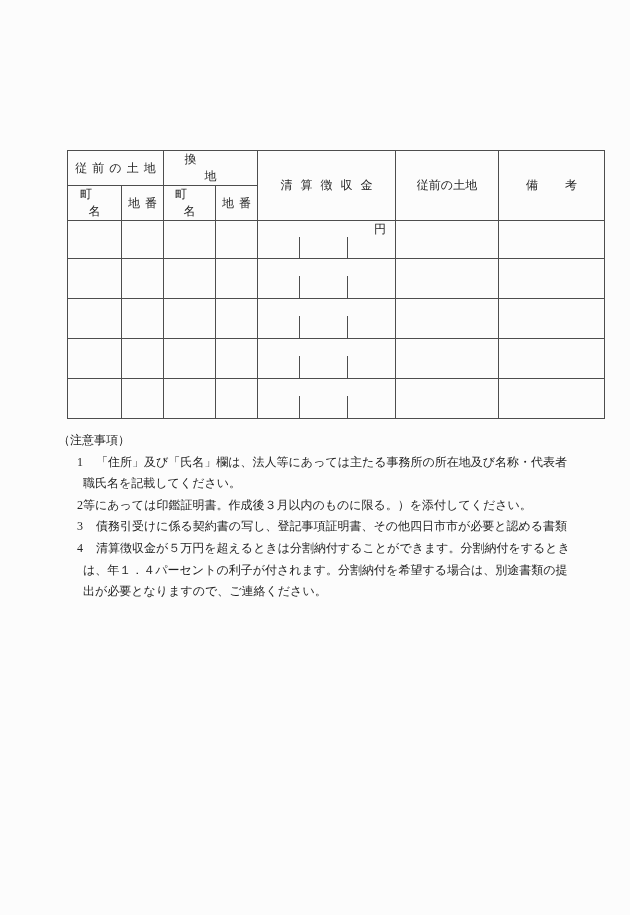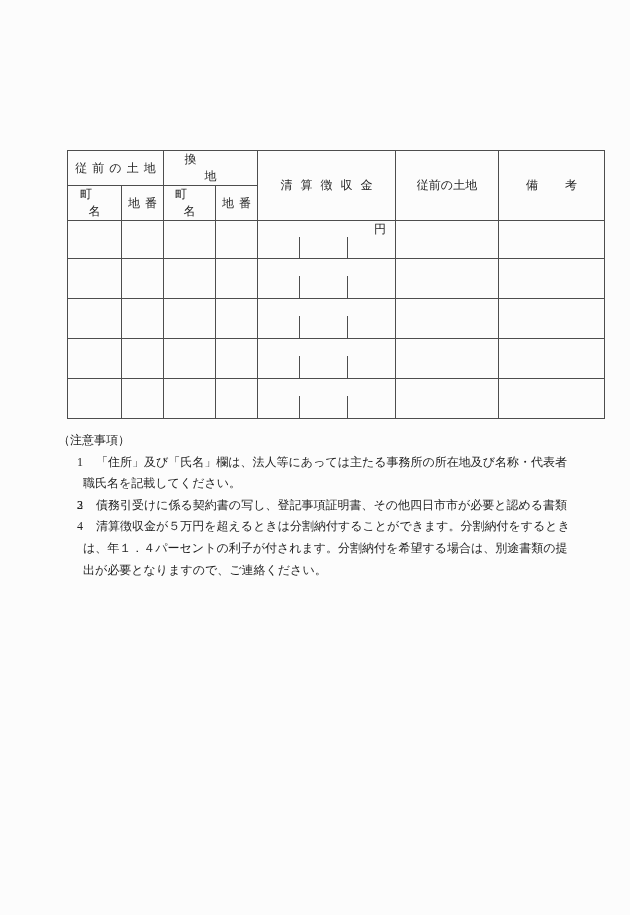--- a/index.html
+++ b/index.html
@@ -166,20 +166,21 @@
       <span class="note-num">1</span>
       <span>「住所」及び「氏名」欄は、法人等にあっては主たる事務所の所在地及び名称・代表者</span>
     </div>
     <div class="note-line cont">職氏名を記載してください。</div>
   </div>
 
   <div class="note-item">
     <div class="note-line first">
       <span class="note-num">2</span>
     </div>
+    <div class="note-line cont">等にあっては印鑑証明書。作成後３月以内のものに限る。）を添付してください。</div>
   </div>
 
   <div class="note-item">
     <div class="note-line first">
       <span class="note-num">3</span>
       <span>債務引受けに係る契約書の写し、登記事項証明書、その他四日市市が必要と認める書類</span>
     </div>
   </div>
 
   <div class="note-item">

